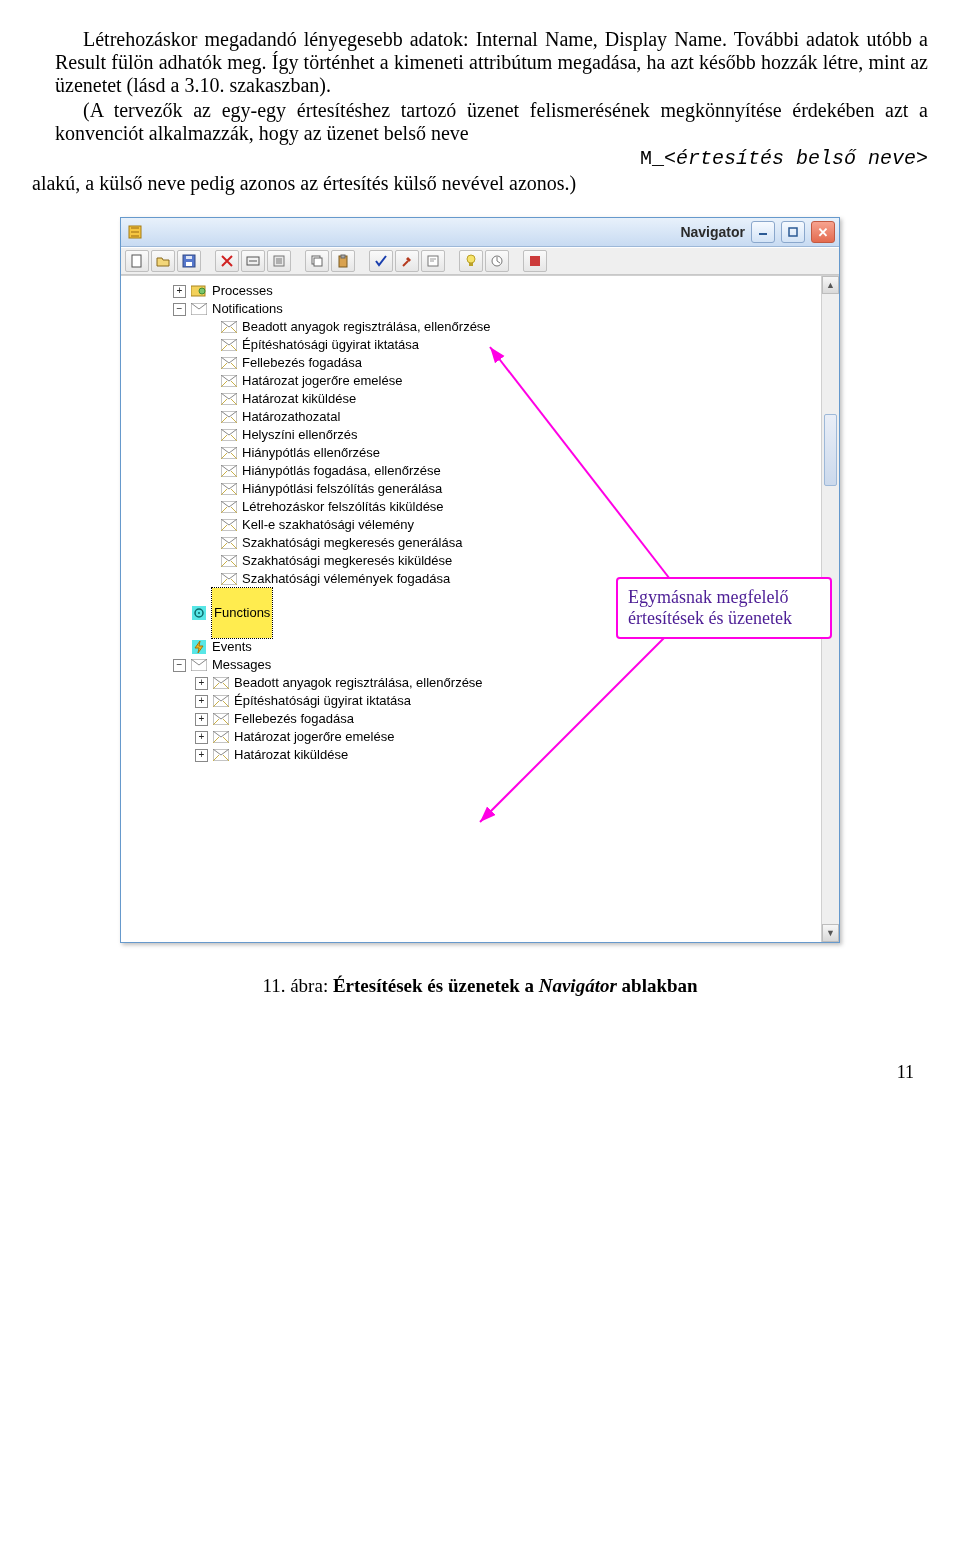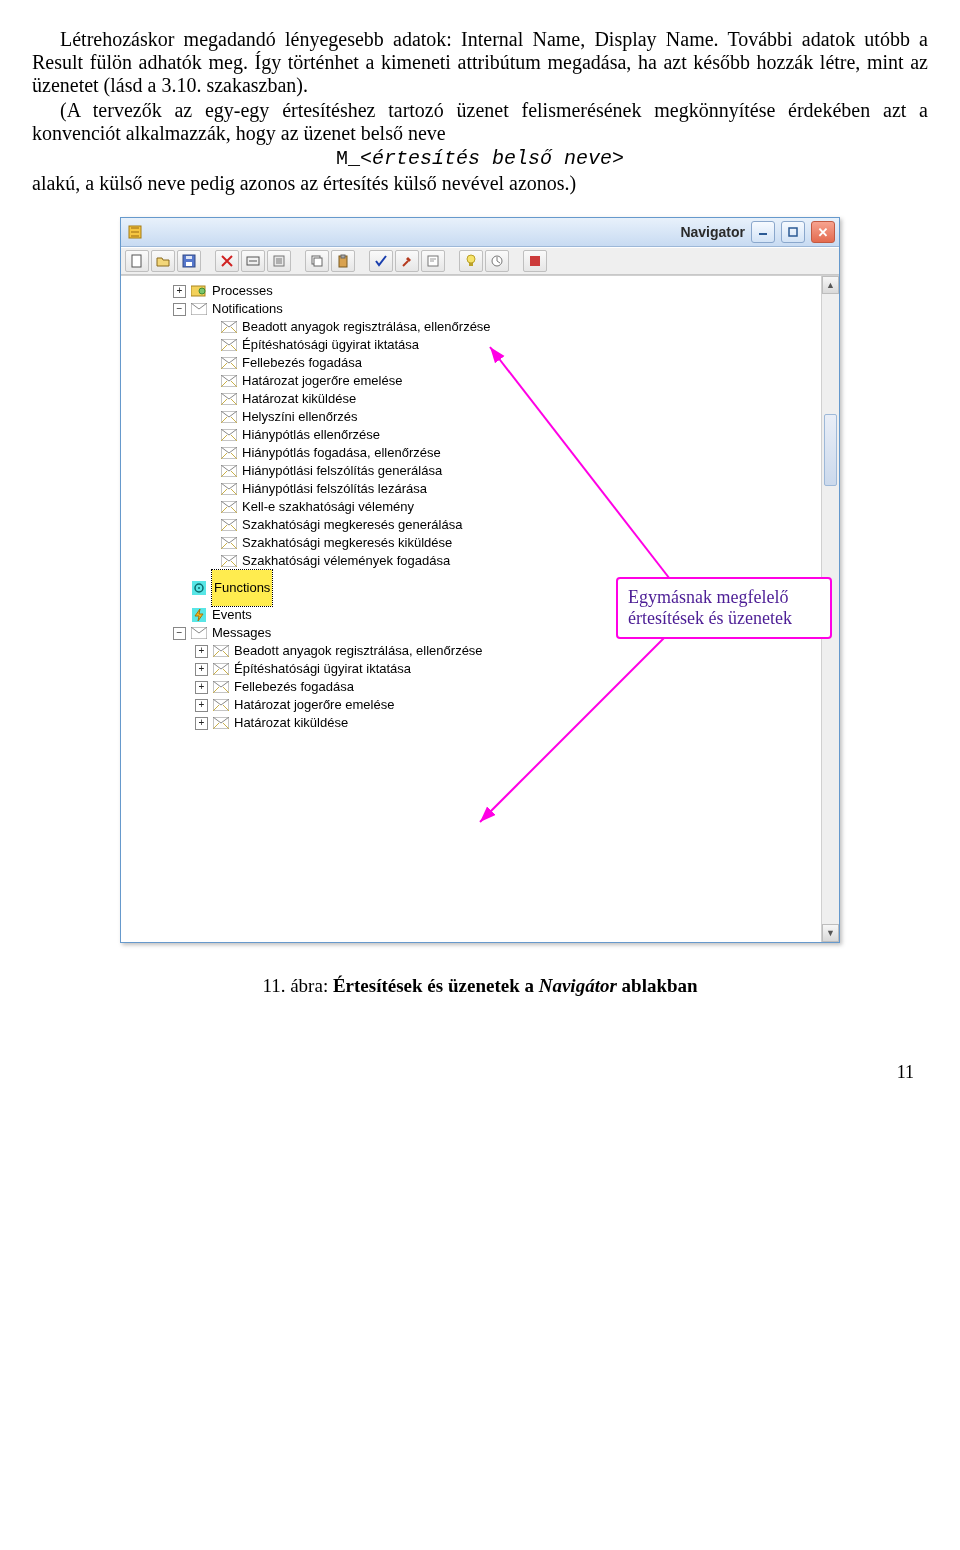--- a/index.html
+++ b/index.html
@@ -12,24 +12,25 @@
   }
   .page {
     padding: 28px 32px 10px 32px;
   }
   .para {
     margin: 0 0 2px 0;
     text-align: justify;
   }
   .indent {
     text-indent: 28px;
+    margin-left: 23px;
   }
   .mono-center {
     font-family: "Courier New", Courier, monospace;
-    text-align: center;
+    text-align: right;
     font-style: italic;
     margin: 2px 0;
   }
   .mono-center .mlit {
     font-style: normal;
   }
   .italic { font-style: italic; }
 
   
   .figure-wrap {
@@ -168,21 +169,21 @@
   .node-icon {
     width: 16px; height: 14px;
     display: inline-flex;
     align-items: center;
     justify-content: center;
     margin-right: 5px;
   }
   .sel {
     background: #ffec4f;
     outline: 1px dotted #000;
-    padding: 9px 2px;
+    padding: 16px 2px;
   }
 
   .callout {
     position: absolute;
     right: 8px;
     top: 360px;
     width: 192px;
     border: 2px solid #ff00e5;
     border-radius: 4px;
     padding: 8px 10px;
@@ -411,20 +412,30 @@
                 <span>Határozat kiküldése</span>
               </div>
               <div class="row pad3">
                 <span class="node-icon">
                   <svg width="16" height="12">
                     <rect x="0" y="0" width="16" height="12" fill="#fff" stroke="#888"></rect>
                     <path d="M0 0l8 6 8-6" fill="none" stroke="#888"></path>
                     <path d="M10 6l6 6M6 6l-6 6" stroke="#c9b04a"></path>
                   </svg>
                 </span>
+                <span>Határozathozatal</span>
+              </div>
+              <div class="row pad3">
+                <span class="node-icon">
+                  <svg width="16" height="12">
+                    <rect x="0" y="0" width="16" height="12" fill="#fff" stroke="#888"></rect>
+                    <path d="M0 0l8 6 8-6" fill="none" stroke="#888"></path>
+                    <path d="M10 6l6 6M6 6l-6 6" stroke="#c9b04a"></path>
+                  </svg>
+                </span>
                 <span>Helyszíni ellenőrzés</span>
               </div>
               <div class="row pad3">
                 <span class="node-icon">
                   <svg width="16" height="12">
                     <rect x="0" y="0" width="16" height="12" fill="#fff" stroke="#888"></rect>
                     <path d="M0 0l8 6 8-6" fill="none" stroke="#888"></path>
                     <path d="M10 6l6 6M6 6l-6 6" stroke="#c9b04a"></path>
                   </svg>
                 </span>
@@ -451,21 +462,21 @@
                 <span>Hiánypótlási felszólítás generálása</span>
               </div>
               <div class="row pad3">
                 <span class="node-icon">
                   <svg width="16" height="12">
                     <rect x="0" y="0" width="16" height="12" fill="#fff" stroke="#888"></rect>
                     <path d="M0 0l8 6 8-6" fill="none" stroke="#888"></path>
                     <path d="M10 6l6 6M6 6l-6 6" stroke="#c9b04a"></path>
                   </svg>
                 </span>
-                <span>Hiánypótlási felszólítás lezárása</span>
+                <span>Létrehozáskor felszólítás kiküldése</span>
               </div>
               <div class="row pad3">
                 <span class="node-icon">
                   <svg width="16" height="12">
                     <rect x="0" y="0" width="16" height="12" fill="#fff" stroke="#888"></rect>
                     <path d="M0 0l8 6 8-6" fill="none" stroke="#888"></path>
                     <path d="M10 6l6 6M6 6l-6 6" stroke="#c9b04a"></path>
                   </svg>
                 </span>
                 <span>Kell-e szakhatósági vélemény</span>

